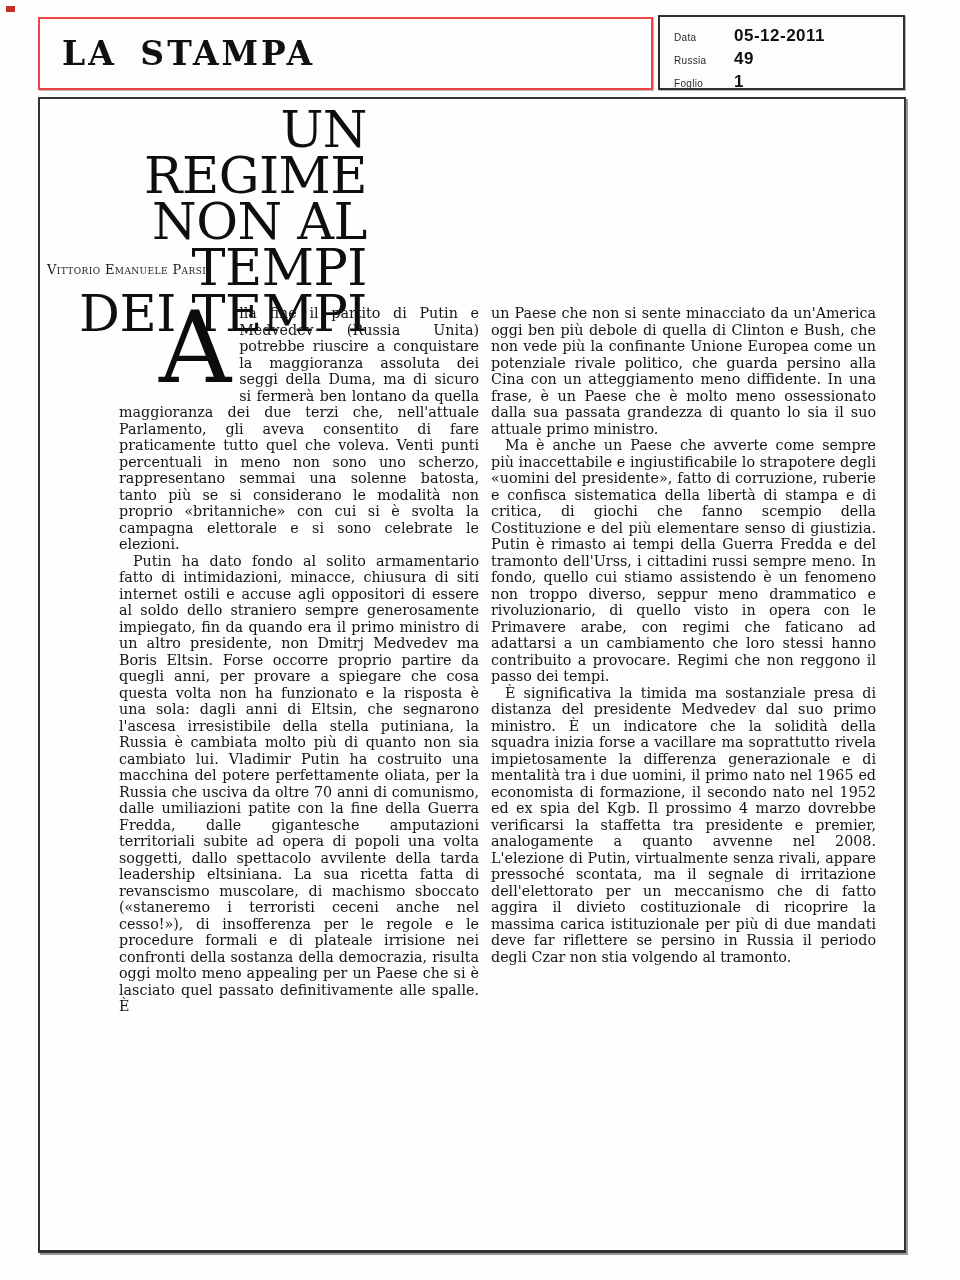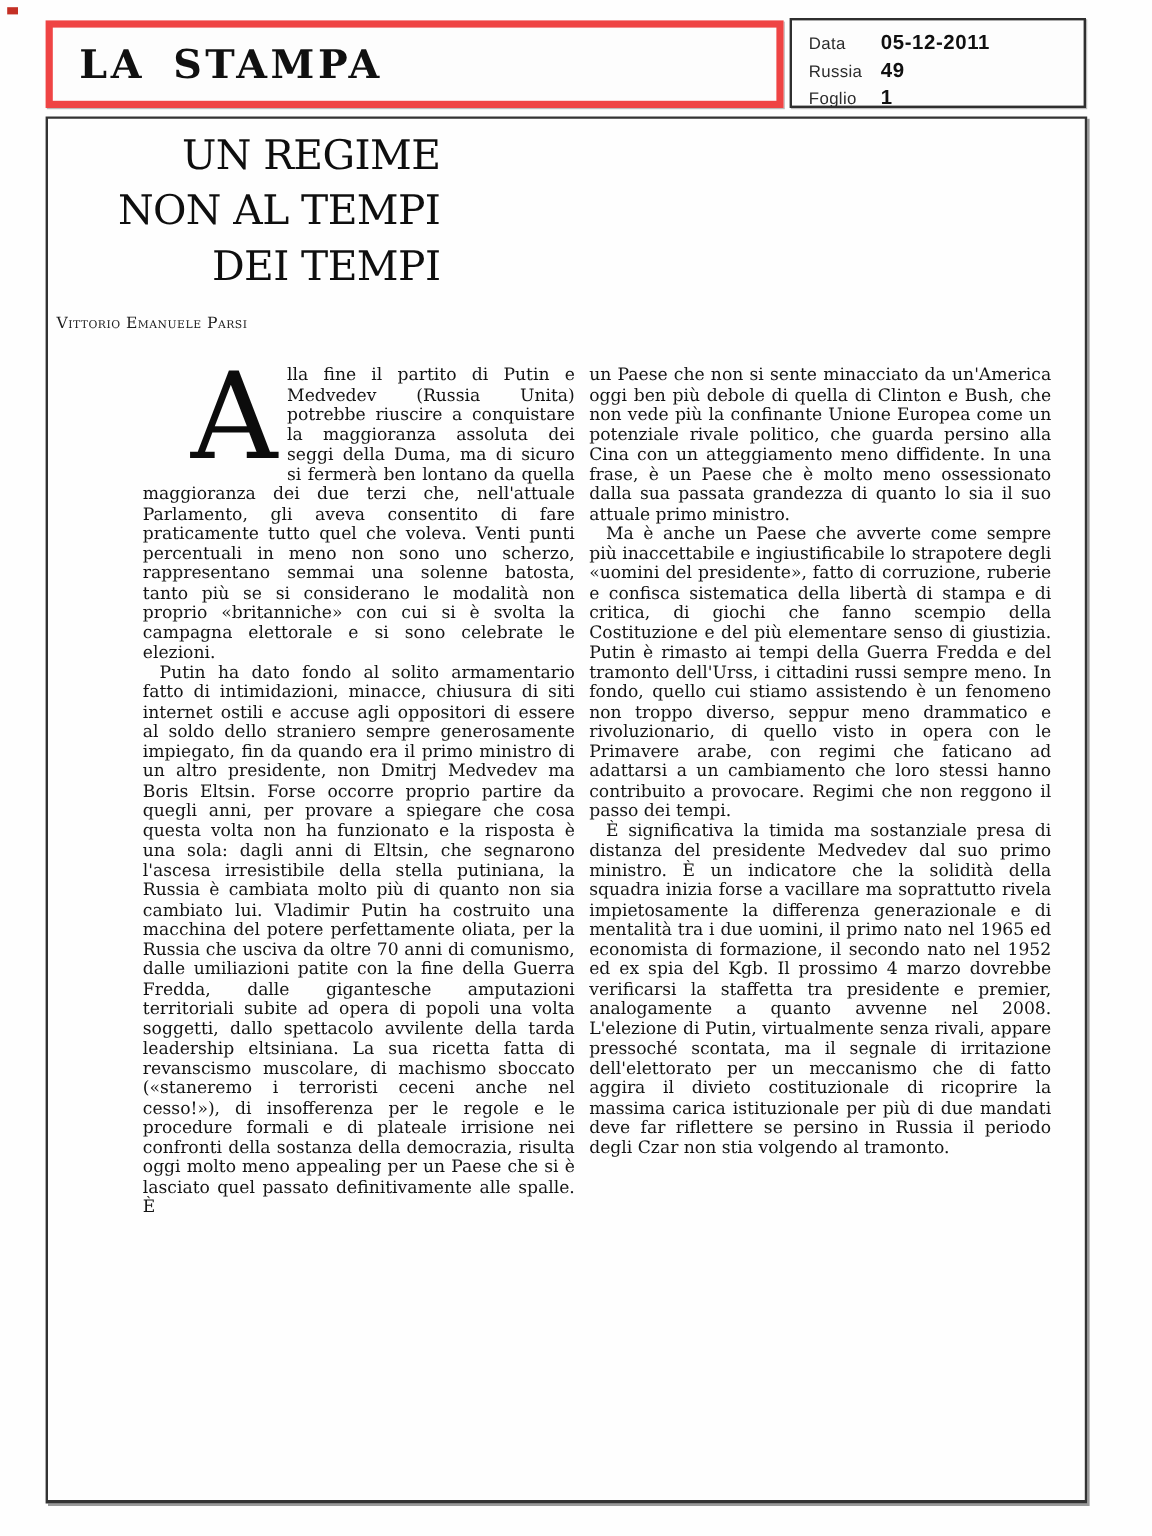--- a/index.html
+++ b/index.html
@@ -12,21 +12,21 @@
     overflow: hidden;
   }
   .red-mark {
     position: absolute; left: 6px; top: 6px;
     width: 9px; height: 6px; background: #c43025;
   }
   
   .masthead-box {
     position: absolute; left: 38px; top: 17px;
     width: 615px; height: 73px;
-    border: 6px solid #ef4444;
+    border: 2px solid #ef4444;
     background: #fdfdfd;
     display: flex; align-items: center;
     box-shadow: 1px 1px 0 #bbb;
   }
   .masthead {
     font-family: "DejaVu Serif", "Liberation Serif", serif;
     font-weight: 700;
     font-size: 33px;
     letter-spacing: 3px;
     word-spacing: 9px;
@@ -37,21 +37,21 @@
     position: absolute; left: 658px; top: 15px;
     width: 247px; height: 75px;
     border: 2px solid #2f2f2f;
     background: #fdfdfd;
     padding: 9px 0 0 14px;
     box-shadow: 1px 1px 0 #bbb;
   }
   .meta-row { display: flex; align-items: baseline; margin-bottom: 3px; }
   .meta-label {
     font-family: "Liberation Sans", "DejaVu Sans", sans-serif;
-    font-size: 14px; color: #2b2b2b;
+    font-size: 10px; color: #2b2b2b;
     width: 60px; letter-spacing: 0.3px;
   }
   .meta-value {
     font-family: Liberation Sans, sans-serif;
     font-weight: 700; font-size: 17px; color: #101010;
     letter-spacing: 0.5px;
   }
   
   .article-box {
     position: absolute; left: 38px; top: 97px;
@@ -60,21 +60,21 @@
     border-bottom-width: 3px;
     background: #fefefe;
     box-shadow: 2px 2px 0 #999;
   }
   .headline {
     position: absolute; left: 2px; top: 8px;
     width: 325px;
     text-align: right;
     font-family: "DejaVu Serif", "Liberation Serif", serif;
     font-weight: 400;
-    font-size: 34px;
+    font-size: 51px;
     line-height: 46px;
     letter-spacing: -0.5px;
     color: #0e0e0e;
   }
   .byline {
     position: absolute; left: 7px; top: 163px;
     font-variant: small-caps;
     font-size: 13px;
     letter-spacing: 0.4px;
     color: #1a1a1a;

